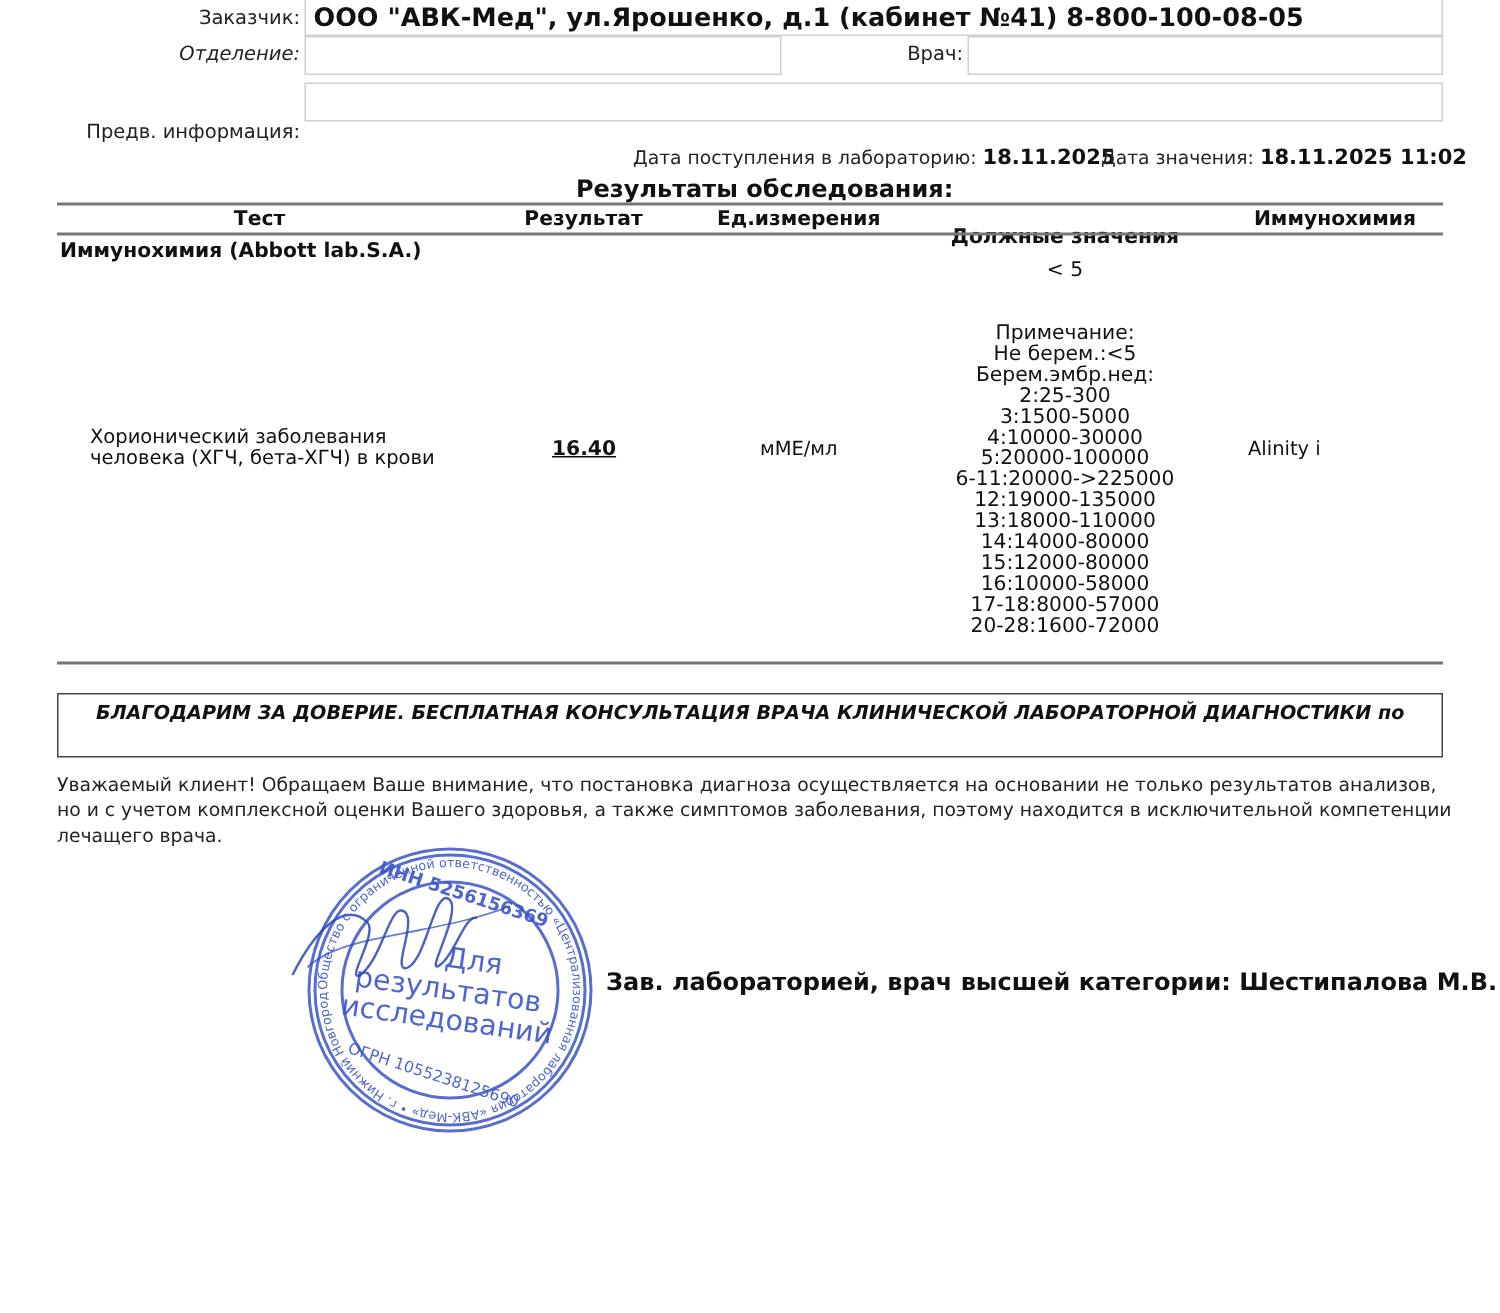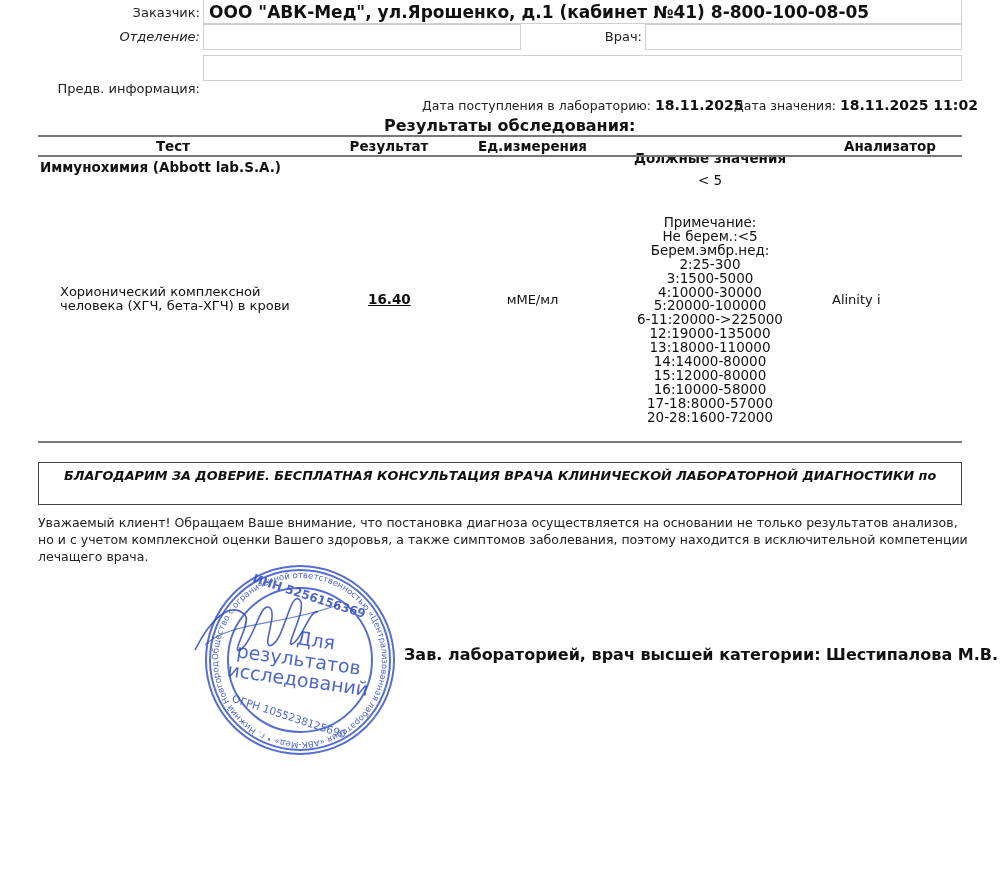--- a/index.html
+++ b/index.html
@@ -47,27 +47,27 @@
   <b>18.11.2025 11:02</b>
 </div>
 
 <div class="abs title" style="left:384px; top:116px;">Результаты обследования:</div>
 
 <div class="hline" style="top:135px; height:2px;"></div>
 <div class="th" style="left:38px; width:270px;">Тест</div>
 <div class="th" style="left:335px; width:108px;">Результат</div>
 <div class="th" style="left:455px; width:155px;">Ед.измерения</div>
 <div class="th" style="left:620px; width:180px;margin-top:12px;">Должные значения</div>
-<div class="th" style="left:820px; width:140px;">Анализатор</div>
+<div class="th" style="left:820px; width:140px;">Иммунохимия</div>
 <div class="hline" style="top:155px; height:2px;"></div>
 
 <div class="abs td" style="left:40px; top:159px; font-weight:bold;">Иммунохимия (Abbott lab.S.A.)</div>
 
 <div class="abs td" style="left:60px; top:285px; line-height:14px; font-size:13px;">
-  <div>Хорионический комплексной</div>
+  <div>Хорионический заболевания</div>
   <div>человека (ХГЧ, бета-ХГЧ) в крови</div>
 </div>
 <div class="abs td" style="left:368px; top:291px; font-weight:bold; text-decoration:underline;">16.40</div>
 <div class="abs td" style="left:455px; width:155px; top:292px; text-align:center; font-size:13px;">мМЕ/мл</div>
 
 <div class="ref" style="top:174px;">&lt; 5</div>
 <div class="ref" id="ref-note" style="top:216px;">
   <div>Примечание:</div>
   <div>Не берем.:&lt;5</div>
   <div>Берем.эмбр.нед:</div>

